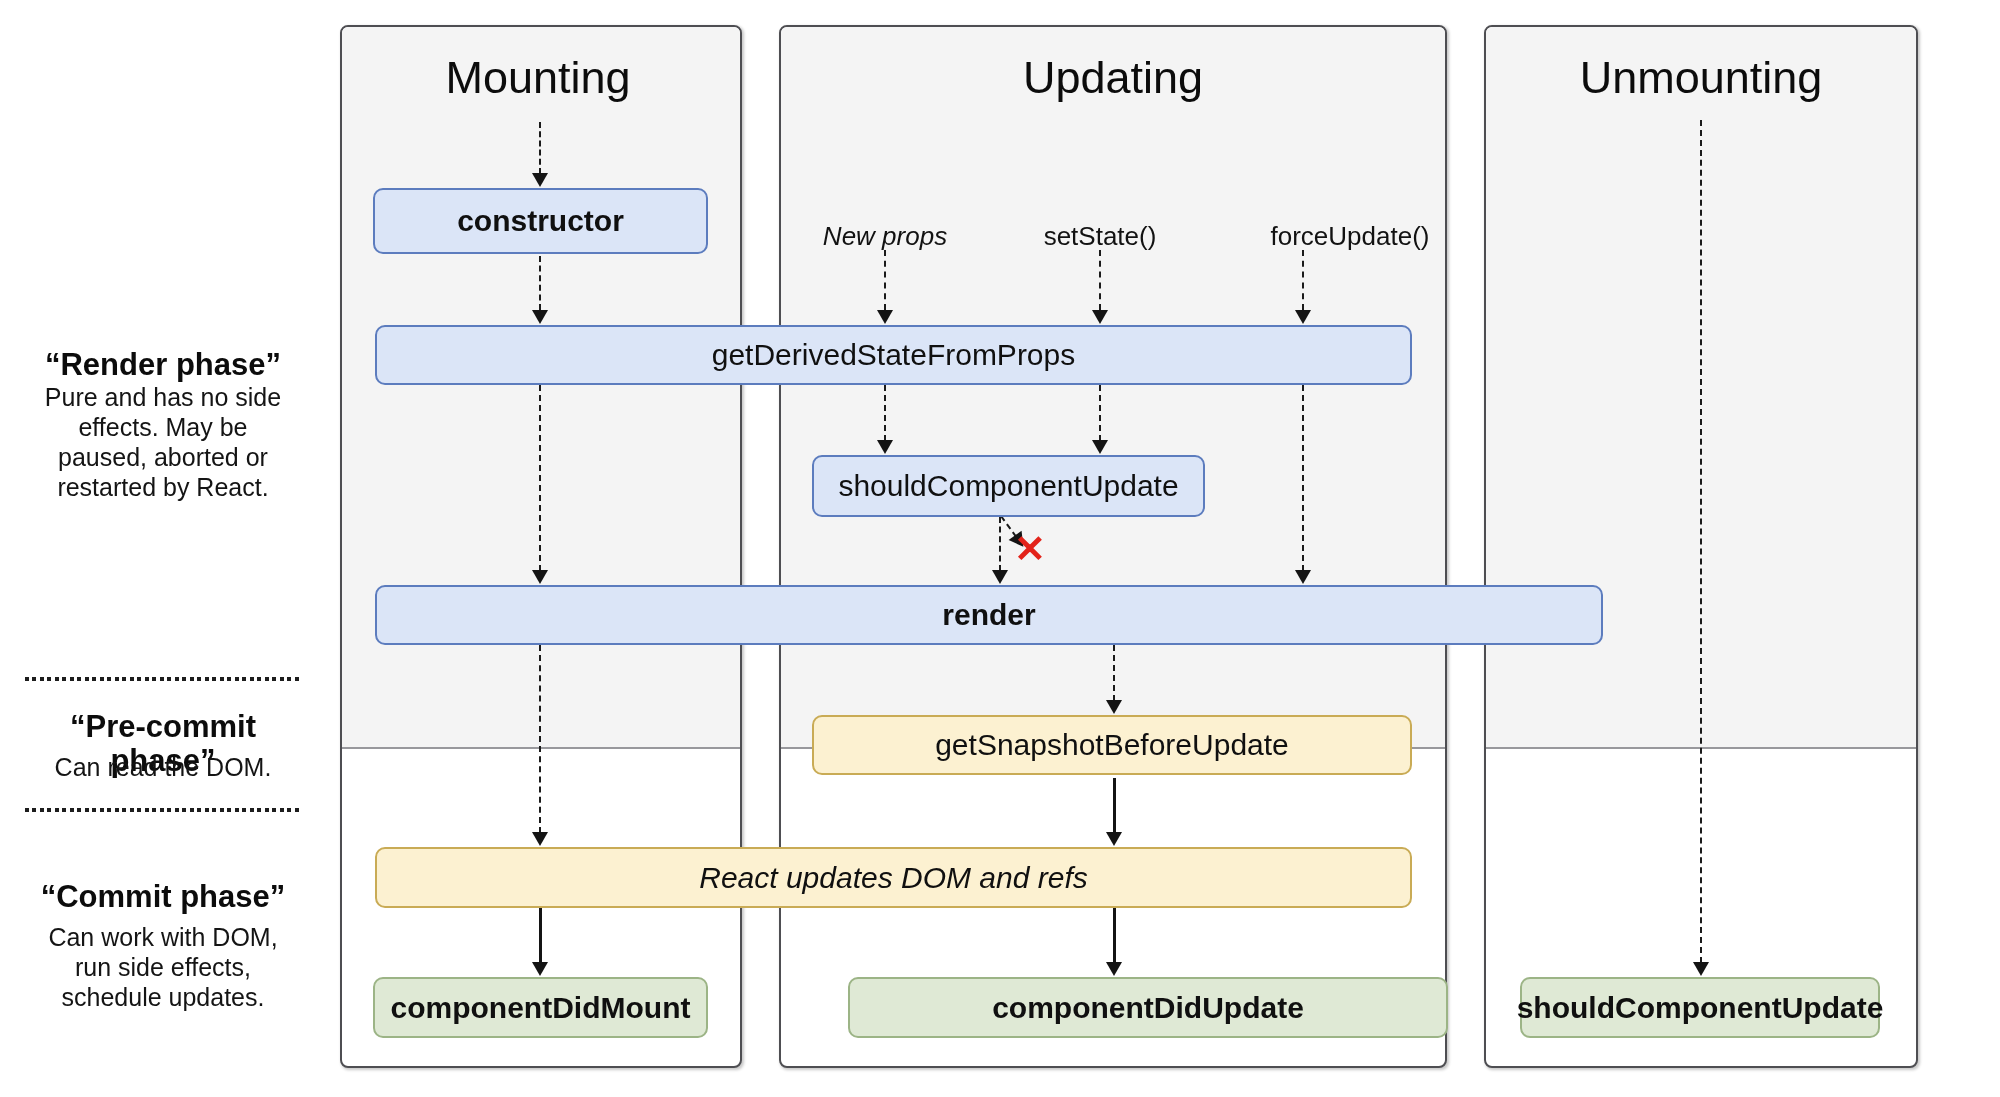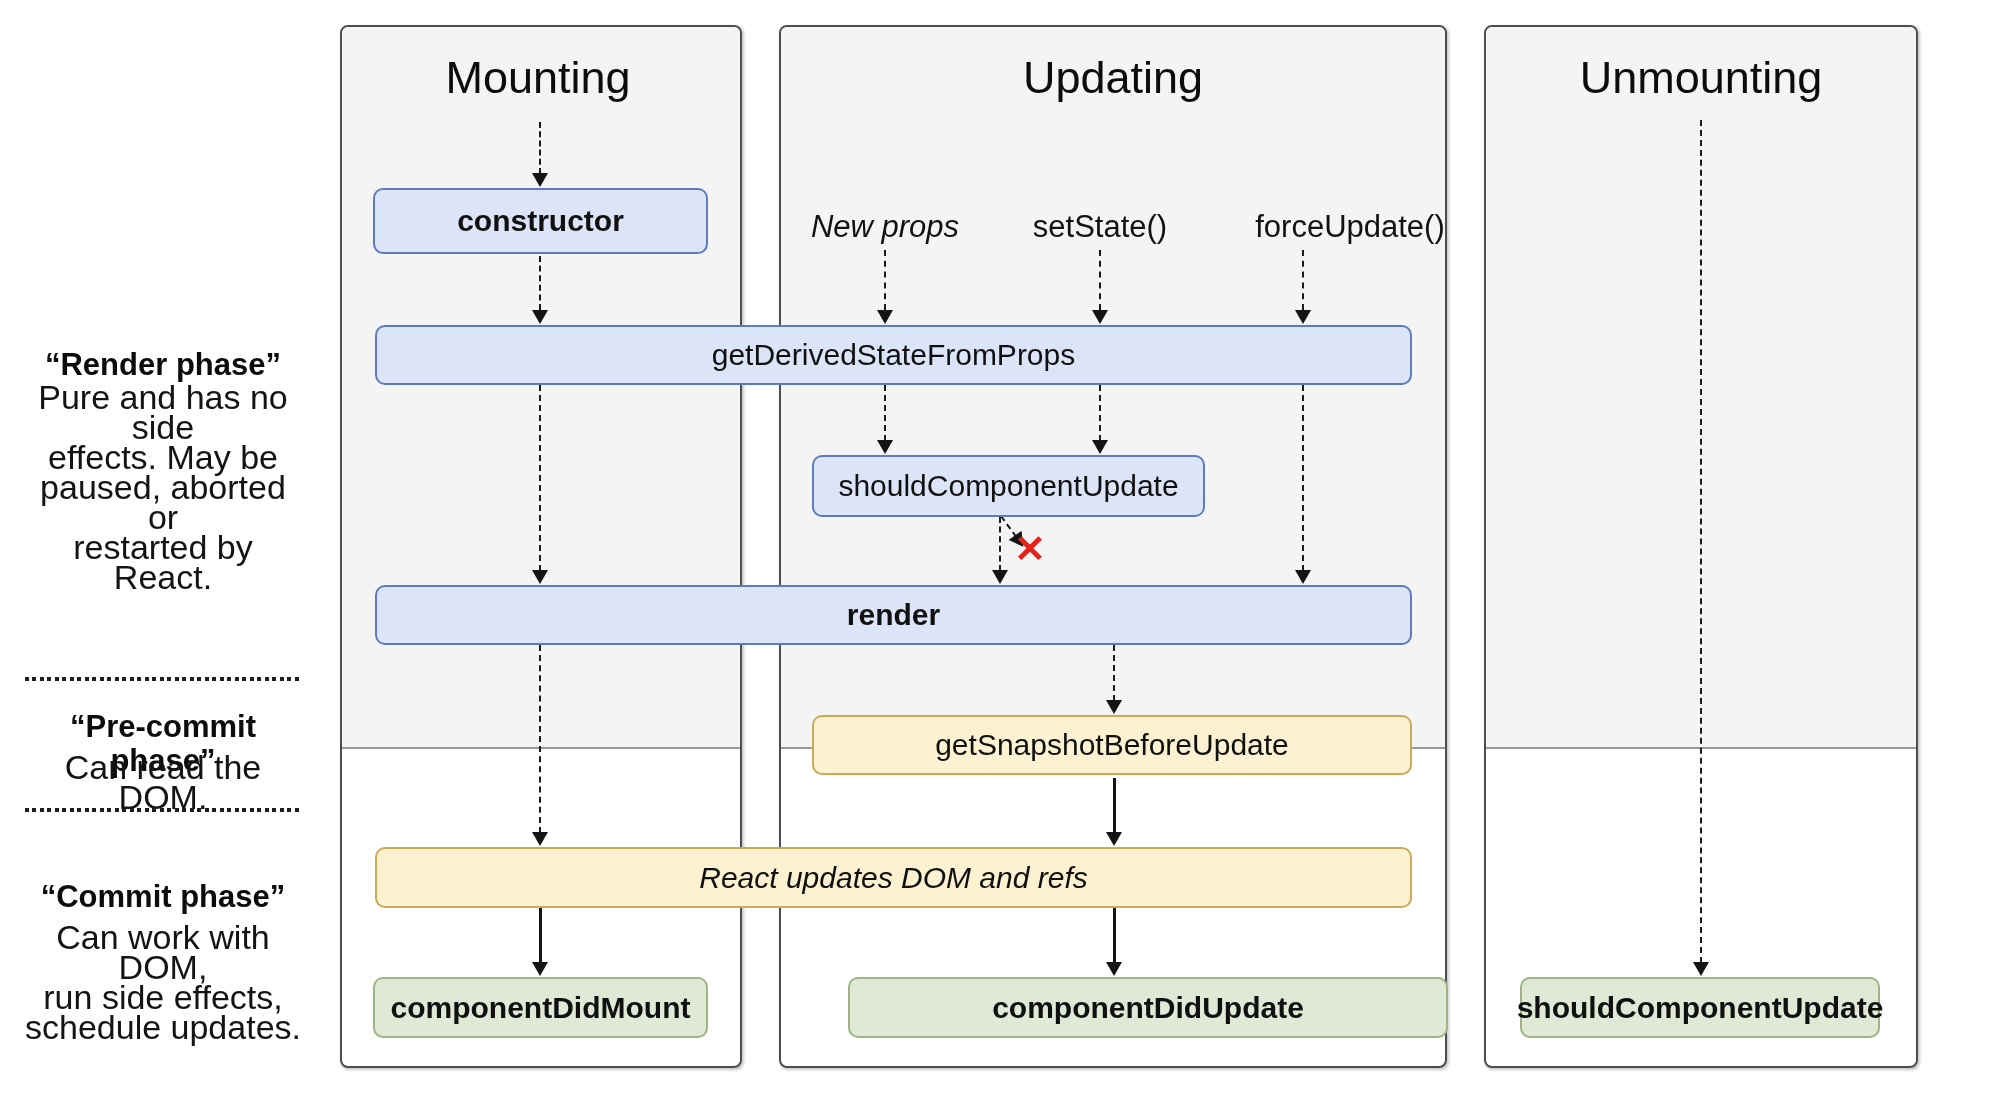--- a/index.html
+++ b/index.html
@@ -33,26 +33,26 @@
   .ital{font-style:italic;}
   
   .vd{position:absolute;width:0;border-left:2.5px dashed #1a1a1a;}
   .vs{position:absolute;width:0;border-left:3px solid #141414;}
   .ah{position:absolute;width:0;height:0;border-left:8px solid transparent;
       border-right:8px solid transparent;border-top:14px solid #141414;}
   
   .side-head{position:absolute;left:25px;width:276px;text-align:center;
       font-size:31px;font-weight:bold;color:#0c0c0c;height:34px;line-height:34px;}
   .side-desc{position:absolute;left:25px;width:276px;text-align:center;
-      font-size:34px;line-height:30px;color:#141414;}
+      font-size:25px;line-height:30px;color:#141414;}
   .dotsep{position:absolute;left:25px;width:277px;height:4px;
       background:repeating-linear-gradient(90deg,#1d1d1d 0 4px,transparent 4px 7.5px);}
   
   .trigger{position:absolute;width:220px;height:34px;line-height:34px;
-      text-align:center;font-size:31px;color:#121212;}
+      text-align:center;font-size:26px;color:#121212;margin-top:9px;}
   
   .stopx{position:absolute;left:1012px;top:528px;width:36px;height:42px;line-height:42px;
       text-align:center;font-size:38px;font-weight:bold;color:#e3231a;}
   .branch{position:absolute;left:992px;top:516px;width:18px;height:44px;
       transform:rotate(-36deg);transform-origin:top center;}
   .branch .bl{position:absolute;left:8px;top:0;height:26px;width:0;border-left:2.5px dashed #1a1a1a;}
   .branch .bh{position:absolute;left:1px;top:24px;}
 </style>
 </head>
 <body>
@@ -147,20 +147,20 @@
   <div class="ah" style="left:532px;top:962px"></div>
   <div class="vs" style="left:1113px;top:908px;height:55px"></div>
   <div class="ah" style="left:1106px;top:962px"></div>
 
   <div class="vd" style="left:1700px;top:120px;height:843px"></div>
   <div class="ah" style="left:1693px;top:962px"></div>
 
   <div class="box blue bold" style="left:373px;top:188px;width:335px;height:66px">constructor</div>
   <div class="box blue" style="left:375px;top:325px;width:1037px;height:60px">getDerivedStateFromProps</div>
   <div class="box blue" style="left:812px;top:455px;width:393px;height:62px">shouldComponentUpdate</div>
-  <div class="box blue bold" style="left:375px;top:585px;width:1037px;height:60px">render</div>
+  <div class="box blue bold" style="left:375px;top:585px;width:1228px;height:60px">render</div>
   <div class="box yellow" style="left:812px;top:715px;width:600px;height:60px">getSnapshotBeforeUpdate</div>
   <div class="box yellow ital" style="left:375px;top:847px;width:1037px;height:61px">React updates DOM and refs</div>
   <div class="box green bold" style="left:373px;top:977px;width:335px;height:61px">componentDidMount</div>
   <div class="box green bold" style="left:848px;top:977px;width:600px;height:61px">componentDidUpdate</div>
   <div class="box green bold" style="left:1520px;top:977px;width:360px;height:61px">shouldComponentUpdate</div>
 
 </div>
 
 </body></html>

